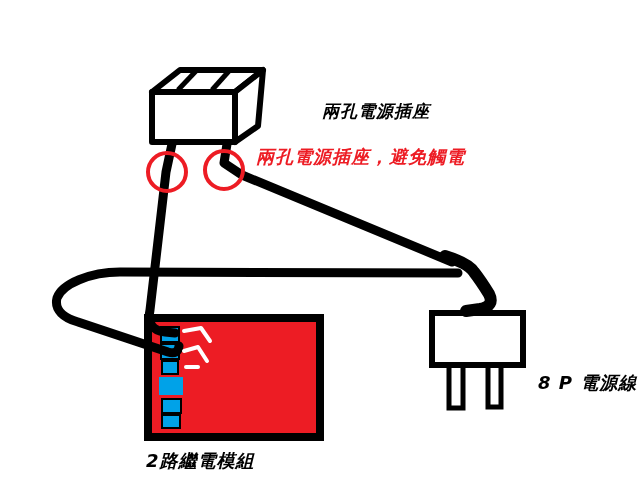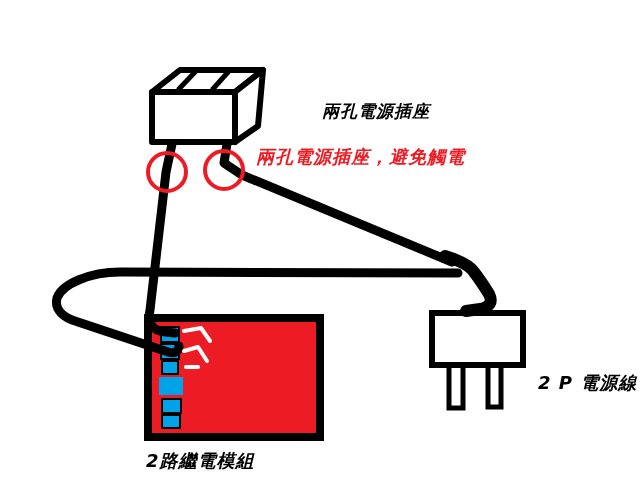--- a/index.html
+++ b/index.html
@@ -72,14 +72,14 @@
     <g stroke="#fff" fill="none" stroke-width="4" stroke-linecap="round" stroke-linejoin="round">
       <path d="M 184 331 L 201 328 L 210 341"></path>
       <path d="M 184 351 L 198 347 L 207 361"></path>
       <path d="M 186 367 L 198 367"></path>
     </g>
   </svg>
 
   <div class="lbl lbl-socket">兩孔電源插座</div>
   <div class="lbl lbl-warning">兩孔電源插座，避免觸電</div>
   <div class="lbl lbl-relay">2路繼電模組</div>
-  <div class="lbl lbl-cord">2 P 電源線</div>
+  <div class="lbl lbl-cord">8 P 電源線</div>
 </div>
 
 </body></html>

